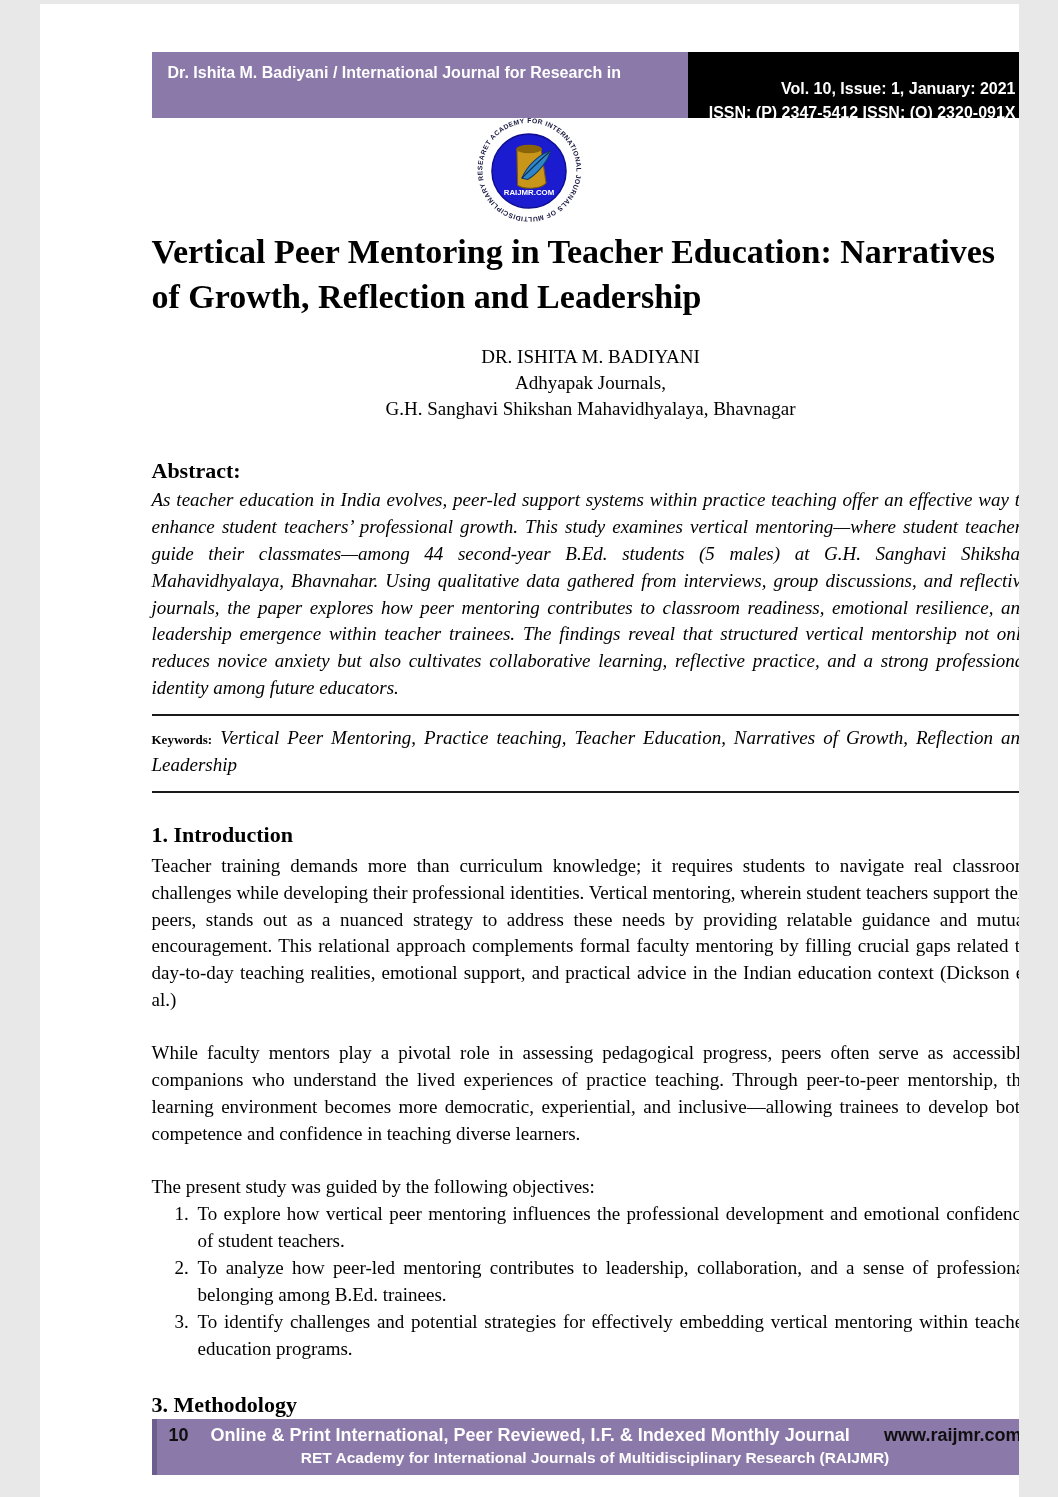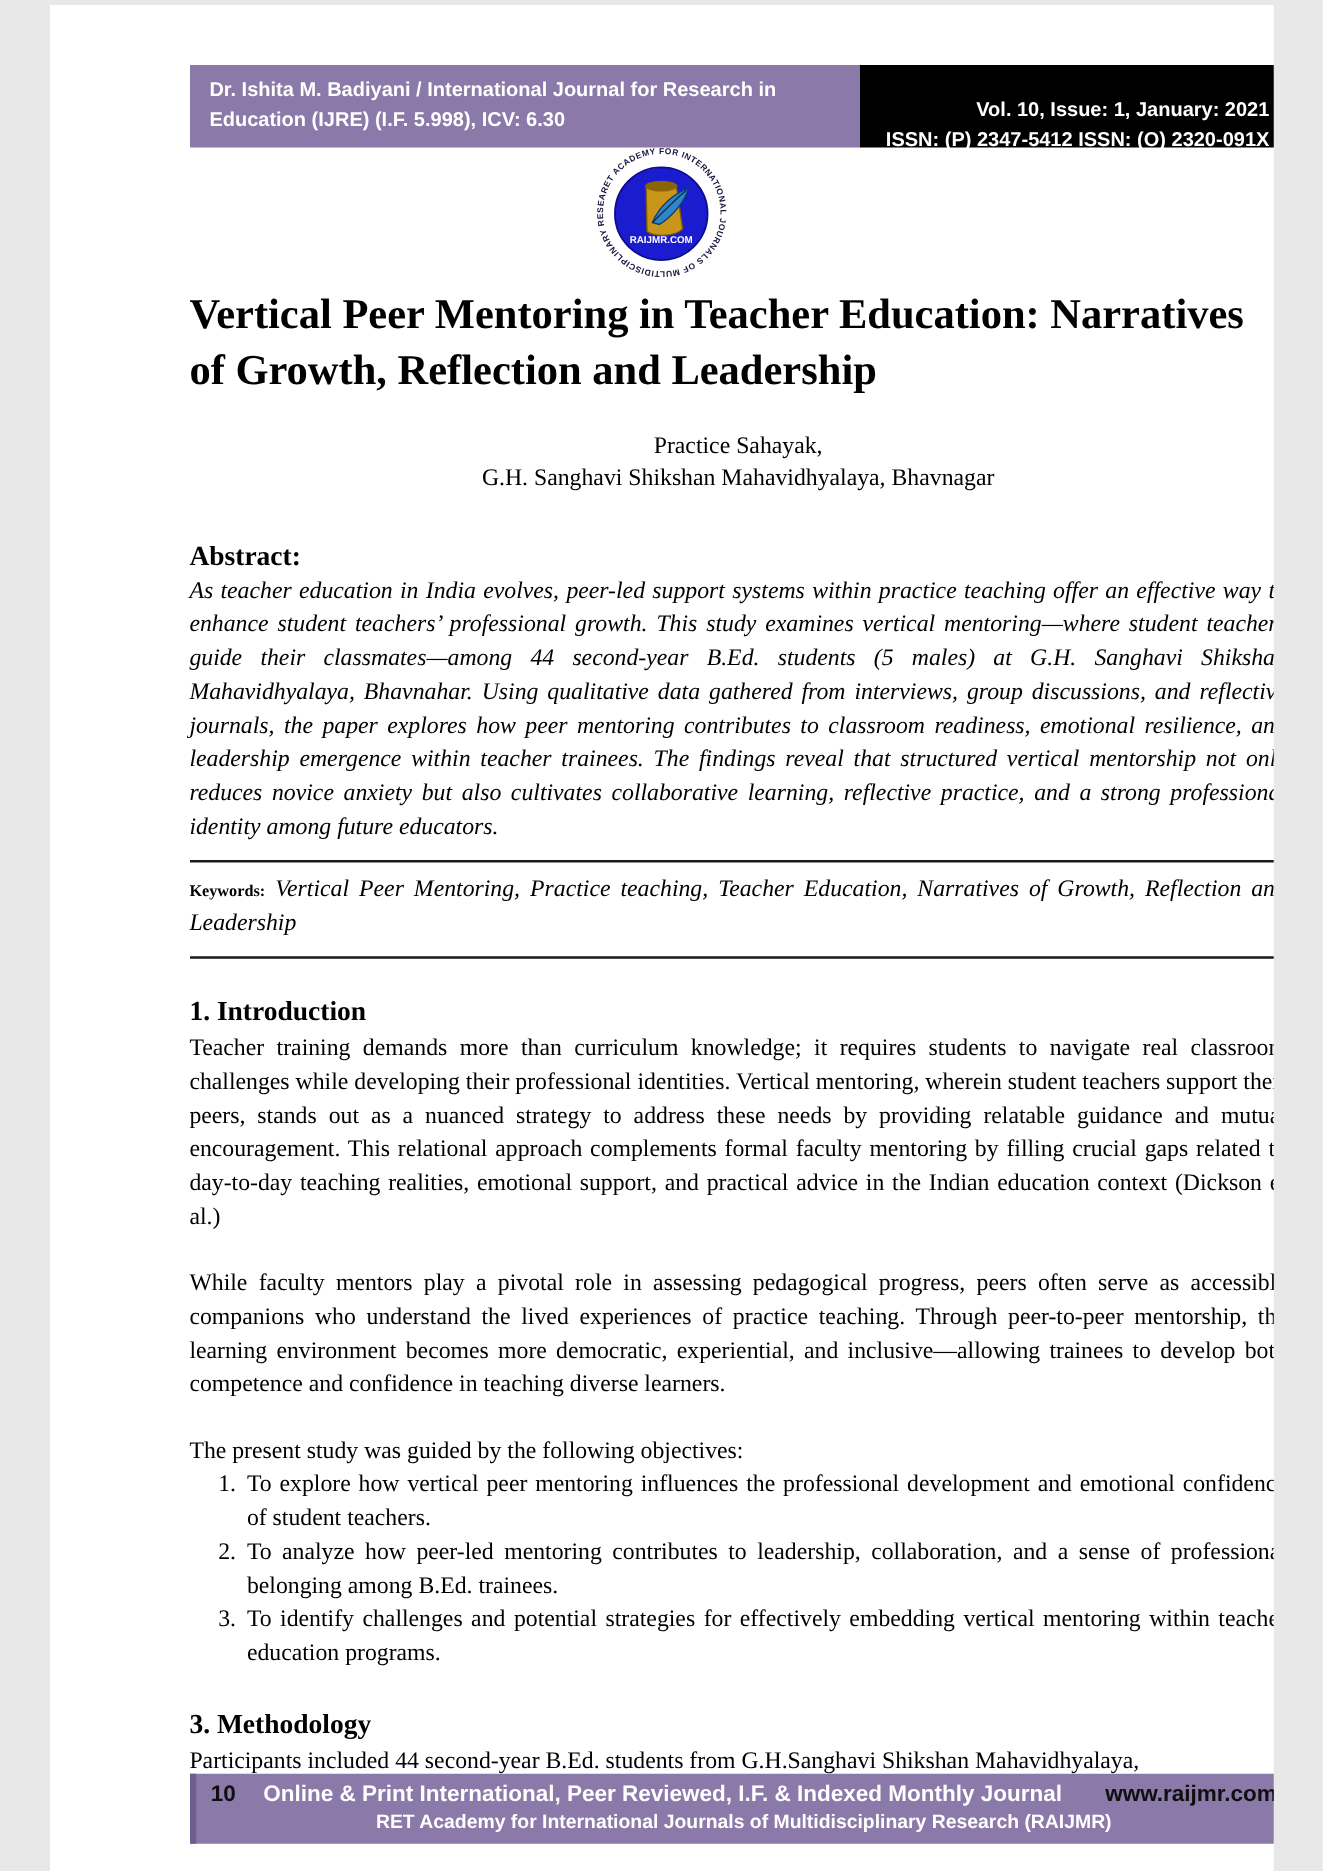--- a/index.html
+++ b/index.html
@@ -61,21 +61,20 @@
   .f-line2 { text-align:center; font-size:15.5px; line-height:21px; margin-top:1px; }
 </style>
 </head>
 <body>
 
 <div class="page">
 
   <header class="topbar">
     <div class="topbar-left">
       <div>Dr. Ishita M. Badiyani / International Journal for Research in</div>
-      <div>Education (IJRE) (I.F. 5.998), ICV: 6.30</div>
     </div>
     <div class="topbar-right">
       <div>Vol. 10, Issue: 1, January: 2021</div>
       <div>ISSN: (P) 2347-5412 ISSN: (O) 2320-091X</div>
     </div>
   </header>
 
   <div class="logo-wrap">
     <svg width="122" height="114" viewBox="0 0 160 160">
       <defs>
@@ -91,21 +90,22 @@
         <textPath href="#ringpath">RET ACADEMY FOR INTERNATIONAL JOURNALS OF MULTIDISCIPLINARY RESEARCH</textPath>
       </text>
     </svg>
   </div>
 
   <main class="content">
 
     <h1 class="title">Vertical Peer Mentoring in Teacher Education: Narratives of Growth, Reflection and Leadership</h1>
 
     <div class="authors">
-      <div>Practice Sahayak,</div>
+      <div>DR. ISHITA M. BADIYANI</div>
+      <div>Adhyapak Journals,</div>
       <div>G.H. Sanghavi Shikshan Mahavidhyalaya, Bhavnagar</div>
     </div>
 
     <section class="abstract">
       <div class="h">Abstract:</div>
       <p class="italic">As teacher education in India evolves, peer-led support systems within practice teaching offer an effective way to enhance student teachers’ professional growth. This study examines vertical mentoring—where student teachers guide their classmates—among 44 second-year B.Ed. students (5 males) at G.H. Sanghavi Shikshan Mahavidhyalaya, Bhavnahar. Using qualitative data gathered from interviews, group discussions, and reflective journals, the paper explores how peer mentoring contributes to classroom readiness, emotional resilience, and leadership emergence within teacher trainees. The findings reveal that structured vertical mentorship not only reduces novice anxiety but also cultivates collaborative learning, reflective practice, and a strong professional identity among future educators.</p>
     </section>
 
     <hr class="rule">
 

